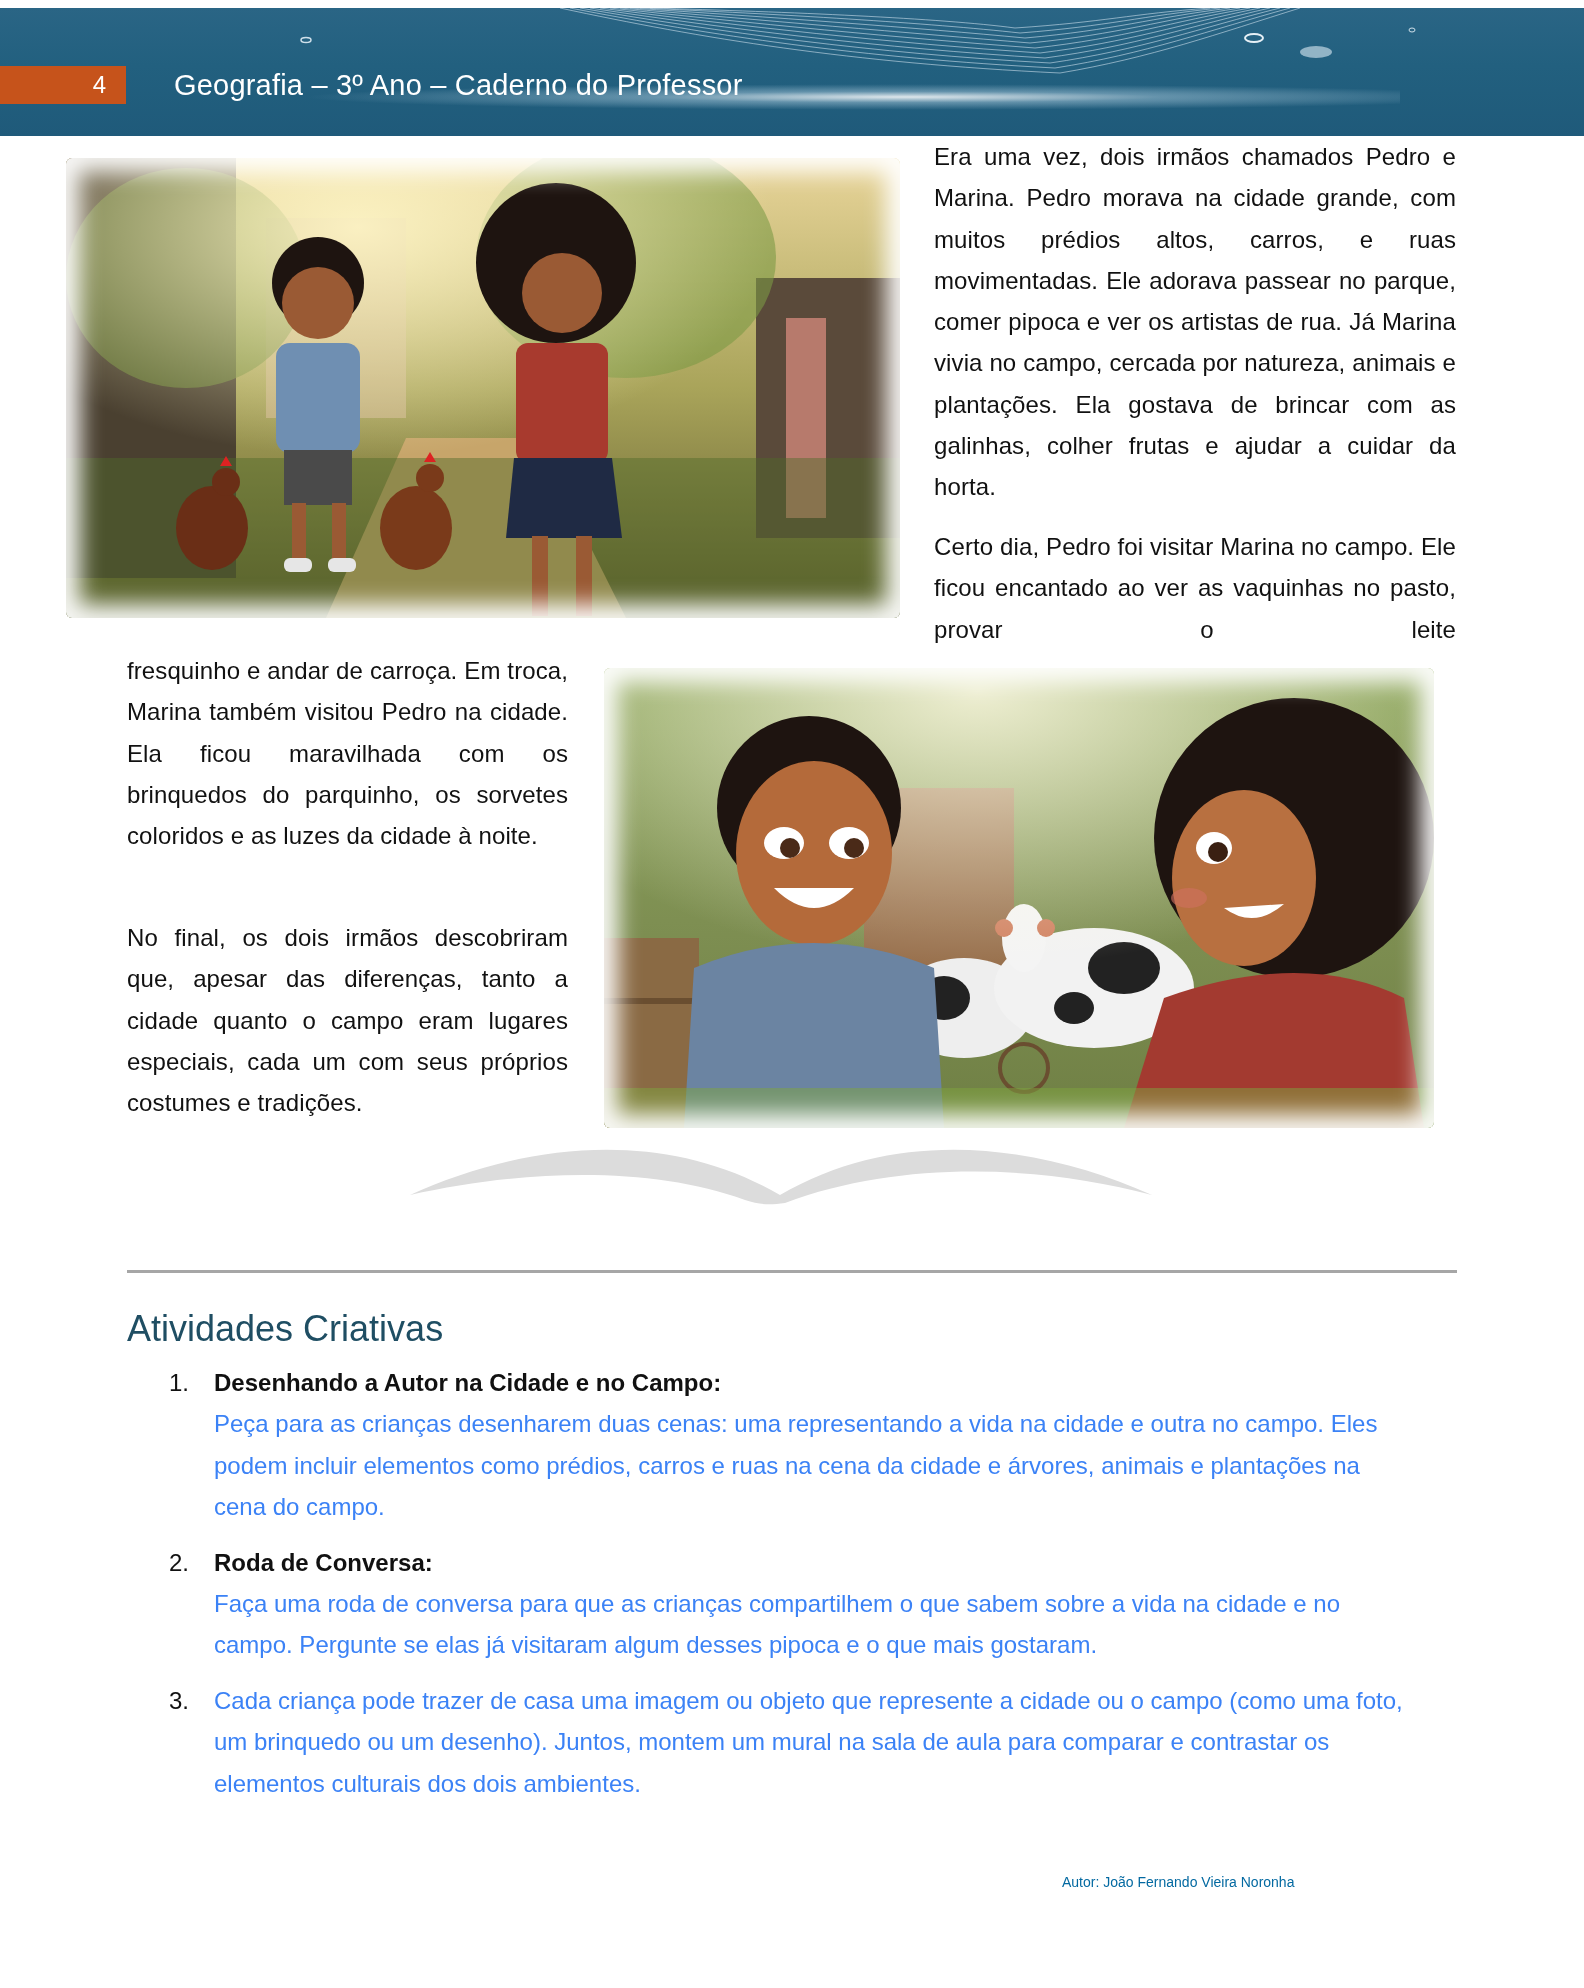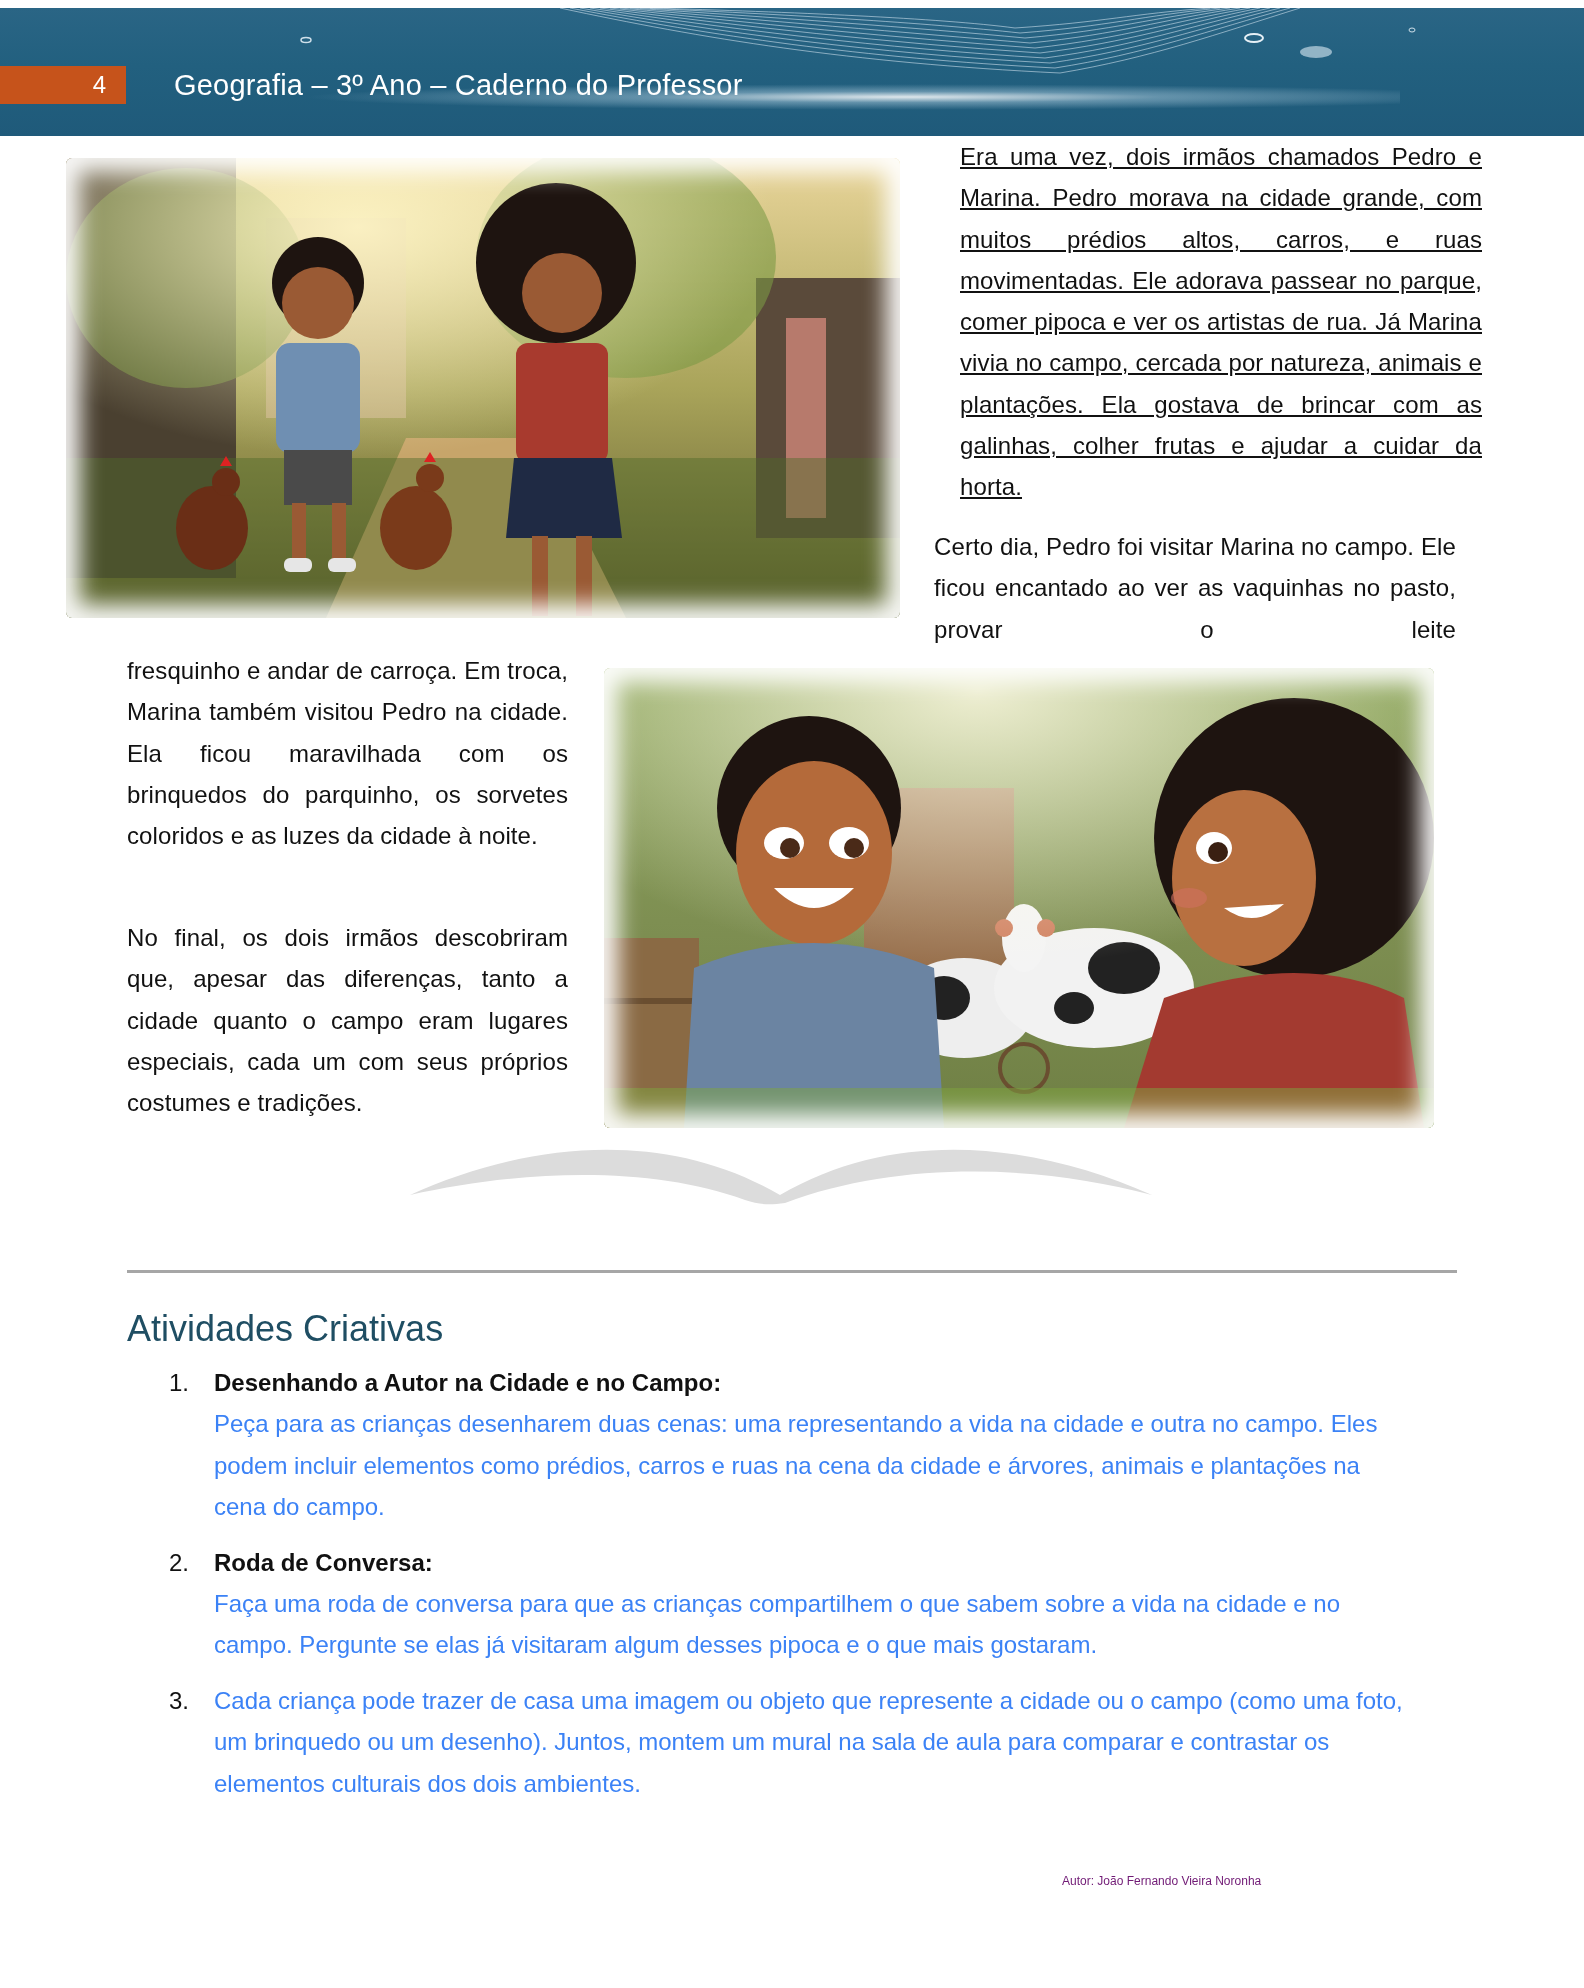--- a/index.html
+++ b/index.html
@@ -42,21 +42,21 @@
       pointer-events: none;
     }
     #img1 { left: 66px; top: 158px; width: 834px; height: 460px; }
     #img2 { left: 604px; top: 668px; width: 830px; height: 460px; }
 
     
     .para {
       position: absolute; font-size: 24px; line-height: 41.3px;
       text-align: justify; color: #111; letter-spacing: 0.1px;
     }
-    #p1 { left: 960px; top: 136px; width: 522px; text-decoration: underline; }
+    #p1 { left: 934px; top: 136px; width: 522px; }
     #p2 { left: 934px; top: 526px; width: 522px; text-align-last: justify; }
     #p3 { left: 127px; top: 650px; width: 441px; }
     #p4 { left: 127px; top: 917px; width: 441px; }
 
     
     .book {
       position: absolute; left: 400px; top: 1125px; width: 760px; height: 80px;
     }
 
     
@@ -74,21 +74,21 @@
       position: absolute; left: 127px; top: 1362px; width: 1330px;
     }
     .activity { position: relative; padding-left: 87px; margin-bottom: 14px; }
     .activity .num {
       position: absolute; left: 42px; top: 0; font-size: 24px; line-height: 41px;
     }
     .activity .title { font-size: 24px; font-weight: bold; line-height: 41px; }
     .activity .desc { font-size: 24px; line-height: 41.5px; width: 1200px; color: #3b82f6; }
 
     .author {
-      position: absolute; left: 1062px; top: 1874px; font-size: 12px; color: #701a75;
+      position: absolute; left: 1062px; top: 1874px; font-size: 14px; color: #0369a1;
     }
   </style>
 </head>
 <body>
 
 <div class="header">
   <svg class="waves" viewBox="0 0 1584 128" preserveAspectRatio="none">
     <g fill="none" stroke="rgba(220,235,245,0.55)" stroke-width="1">
       <path d="M560 0 C 700 30, 850 55, 1060 65 C 1150 50, 1220 25, 1300 0"></path>
       <path d="M570 0 C 710 27, 860 50, 1055 60 C 1145 46, 1210 22, 1290 0"></path>

